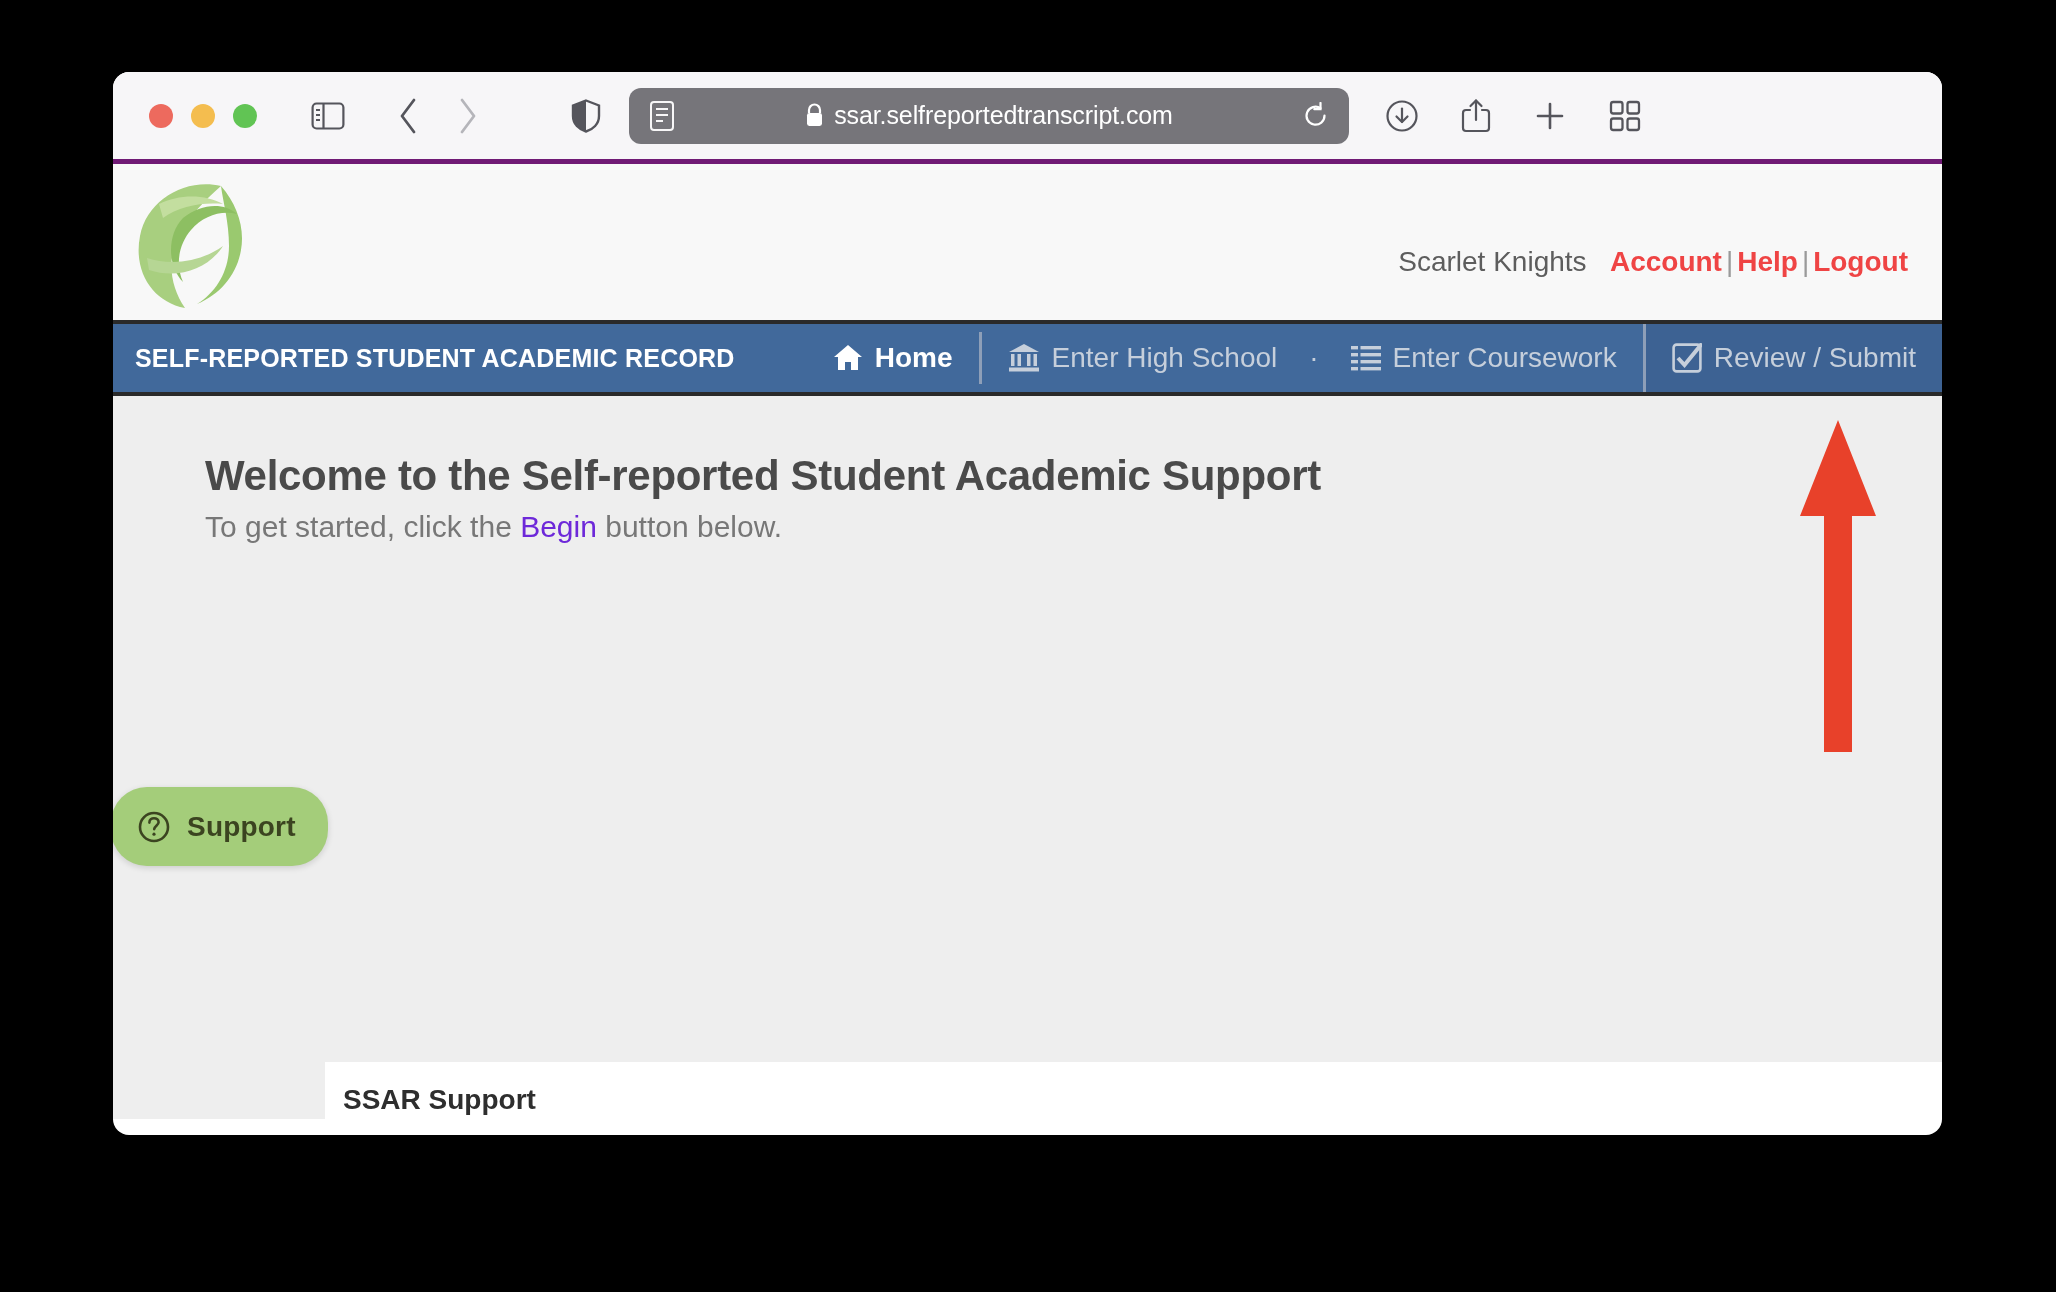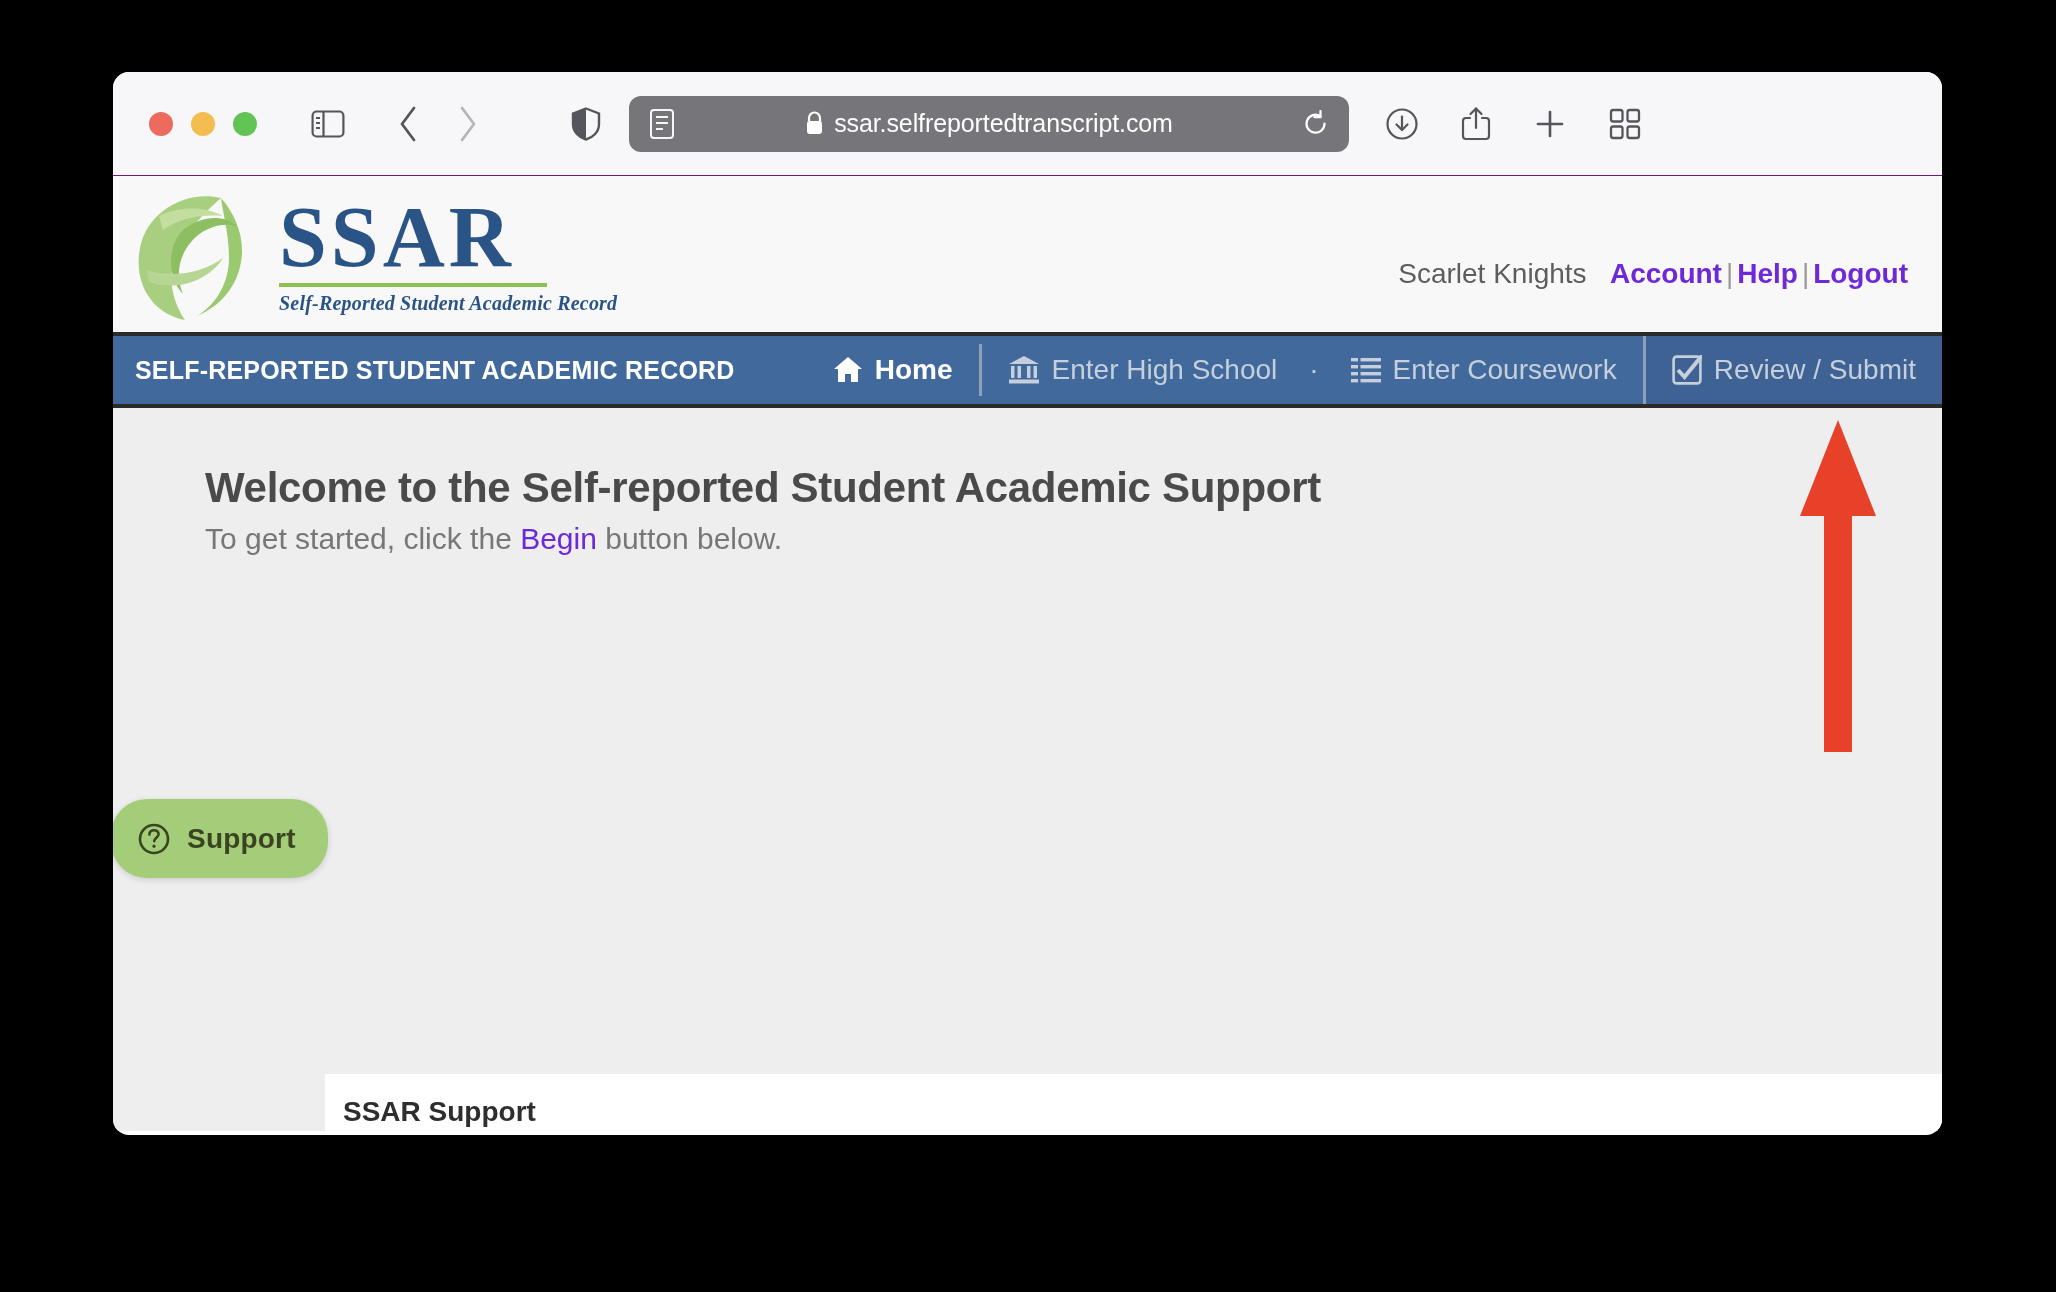--- a/index.html
+++ b/index.html
@@ -20,23 +20,23 @@
     width: 1829px;
     height: 1063px;
     background: #ffffff;
     border-radius: 16px;
     overflow: hidden;
   }
 
   
   #browser-toolbar {
     position: relative;
-    height: 104px;
+    height: 92px;
     background: #f7f6f8;
-    border-bottom: 1px solid #701a75;
+    border-bottom: 5px solid #701a75;
     display: flex;
     align-items: center;
   }
 
   .traffic-lights {
     display: flex;
     gap: 18px;
     margin-left: 36px;
   }
   .traffic-light {
@@ -141,21 +141,21 @@
   #header-links {
     position: absolute;
     right: 34px;
     top: 82px;
     font-size: 28px;
     color: #3a3a3a;
     white-space: nowrap;
   }
   #header-links .user-name { color: #5d5d5d; font-weight: 400; }
   #header-links a {
-    color: #6d28d9;
+    color: #ef4444;
     font-weight: 700;
     text-decoration: none;
   }
   #header-links .sep { color: #9a9a9a; font-weight: 400; padding: 0 4px; }
 
   
   #main-nav {
     height: 76px;
     background: #41699b;
     border-top: 4px solid #2a2a2a;
@@ -383,25 +383,20 @@
   <div id="site-header">
 
     <div id="logo-area">
       <svg id="logo-globe" viewBox="0 0 150 140">
         <path d="M96 16 C60 8 22 30 15 66 C8 102 28 132 60 138 C46 118 42 92 52 70 C62 48 80 30 96 16 Z" fill="#a8cf7f"></path>
         <path d="M96 16 C112 34 120 58 116 80 C112 104 96 124 72 134 C92 122 104 100 104 76 C104 52 98 32 96 16 Z" fill="#9ac96f"></path>
         <path d="M58 48 C76 34 98 32 112 44 C96 40 78 46 66 60 C54 74 50 94 58 112 C42 96 42 64 58 48 Z" fill="#8dbf62"></path>
         <path d="M22 88 C46 96 76 92 98 76 C84 98 54 110 24 100 Z" fill="#b6d694"></path>
         <path d="M34 34 C54 24 80 24 98 34 C78 32 54 36 38 48 Z" fill="#c3de9f"></path>
       </svg>
-      <div id="logo-text-block">
-        <div id="logo-ssar">SSAR</div>
-        <div id="logo-rule"></div>
-        <div id="logo-tagline">Self-Reported Student Academic Record</div>
-      </div>
     </div>
 
     <div id="header-links">
       <span class="user-name">Scarlet Knights</span>&nbsp;&nbsp;
       <a href="#">Account</a><span class="sep">|</span><a href="#">Help</a><span class="sep">|</span><a href="#">Logout</a>
     </div>
   </div>
 
   <div id="main-nav">
 

